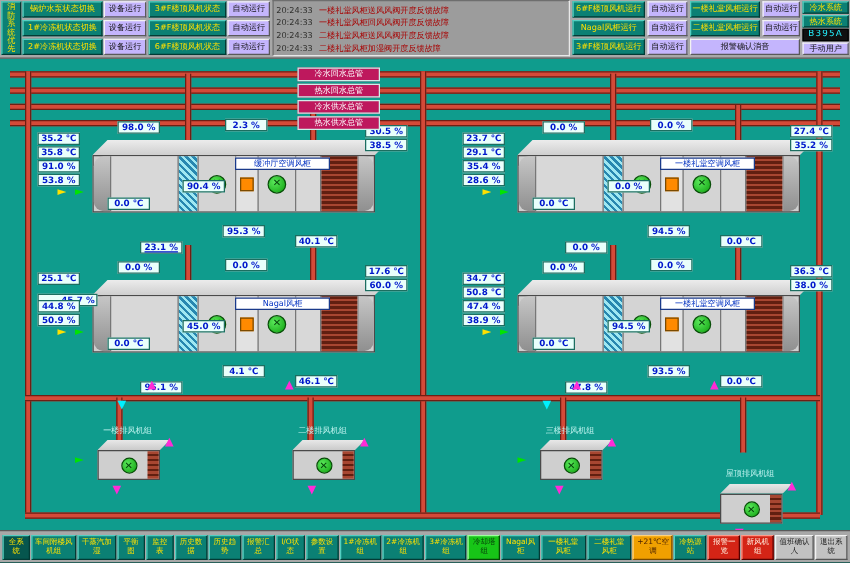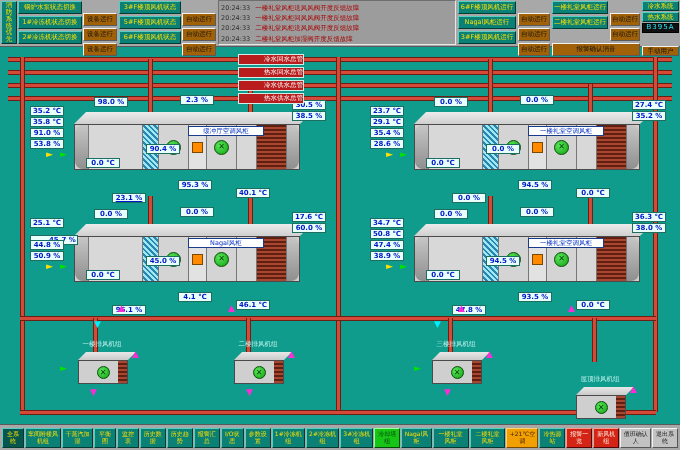--- a/index.html
+++ b/index.html
@@ -4,35 +4,35 @@
 <style>
   html,body{margin:0;padding:0;background:#222;}
   .screen{position:relative;width:680px;height:450px;background:#0f9c8d;overflow:hidden;
           font-family:"DejaVu Sans",sans-serif;-webkit-font-smoothing:antialiased;}
   
   .topbar{position:absolute;left:0;top:0;width:680px;height:46px;background:#a8a8a8;
           border-bottom:1px solid #5a5a5a;z-index:20;}
   .tcell{position:absolute;box-sizing:border-box;font-size:6.5px;line-height:1.05;
          display:flex;align-items:center;justify-content:center;text-align:center;overflow:hidden;}
   .tlabel{background:#0b8074;color:#ffe000;border:1px solid;border-color:#54cfc1 #033a34 #033a34 #54cfc1;}
-  .tbtn{background:#a16207;color:#111;border:1px solid;border-color:#f2f2f2 #5a5a5a #5a5a5a #f2f2f2;margin-top:12px;}
+  .tbtn{background:#c4b5fd;color:#111;border:1px solid;border-color:#f2f2f2 #5a5a5a #5a5a5a #f2f2f2;}
   .tdark{background:#101010;color:#25f0ff;border:1px solid #000;font-size:7px;letter-spacing:1px;}
   .alarm-panel{position:absolute;left:218px;top:0;width:238px;height:45px;background:#9c9c9c;
                border:1px solid;border-color:#6e6e6e #e8e8e8 #e8e8e8 #6e6e6e;box-sizing:border-box;}
   .alarm-row{position:absolute;left:2px;width:232px;height:10px;font-size:6.5px;line-height:10px;
              white-space:nowrap;overflow:hidden;}
   .alarm-time{color:#30302e;margin-right:3px;}
   .alarm-msg{color:#a80000;}
   
   .pipe-h{position:absolute;height:3px;background:#d44a38;border-top:1px solid #6e1f14;
           border-bottom:1px solid #6e1f14;z-index:1;}
   .pipe-v{position:absolute;width:3px;background:#d44a38;border-left:1px solid #6e1f14;
           border-right:1px solid #6e1f14;z-index:1;}
-  .pipe-label{position:absolute;width:64px;height:9px;background:#b91c1c;border:1px solid #cfeee8;
-              color:#fff;font-size:6.5px;line-height:8px;text-align:right;z-index:6;}
+  .pipe-label{position:absolute;width:64px;height:9px;background:#be185d;border:1px solid #cfeee8;
+              color:#fff;font-size:6.5px;line-height:8px;text-align:center;z-index:6;}
   
   .vbox{position:absolute;min-width:34px;height:10px;background:#e9fffb;border:1px solid #1c6e60;
         color:#0018cc;font-size:7px;line-height:8px;font-weight:bold;text-align:center;
         padding:0 1px;z-index:7;box-sizing:border-box;white-space:nowrap;}
   .namebox{position:absolute;width:76px;height:10px;background:#ffffff;border:1px solid #1a3a8a;
            color:#0030c0;font-size:6.5px;line-height:9px;text-align:center;z-index:7;
            box-sizing:border-box;white-space:nowrap;overflow:hidden;}
   
   .ahu{position:absolute;width:300px;height:108px;z-index:4;}
   .graphic{position:absolute;left:46px;top:12px;width:226px;height:60px;}

